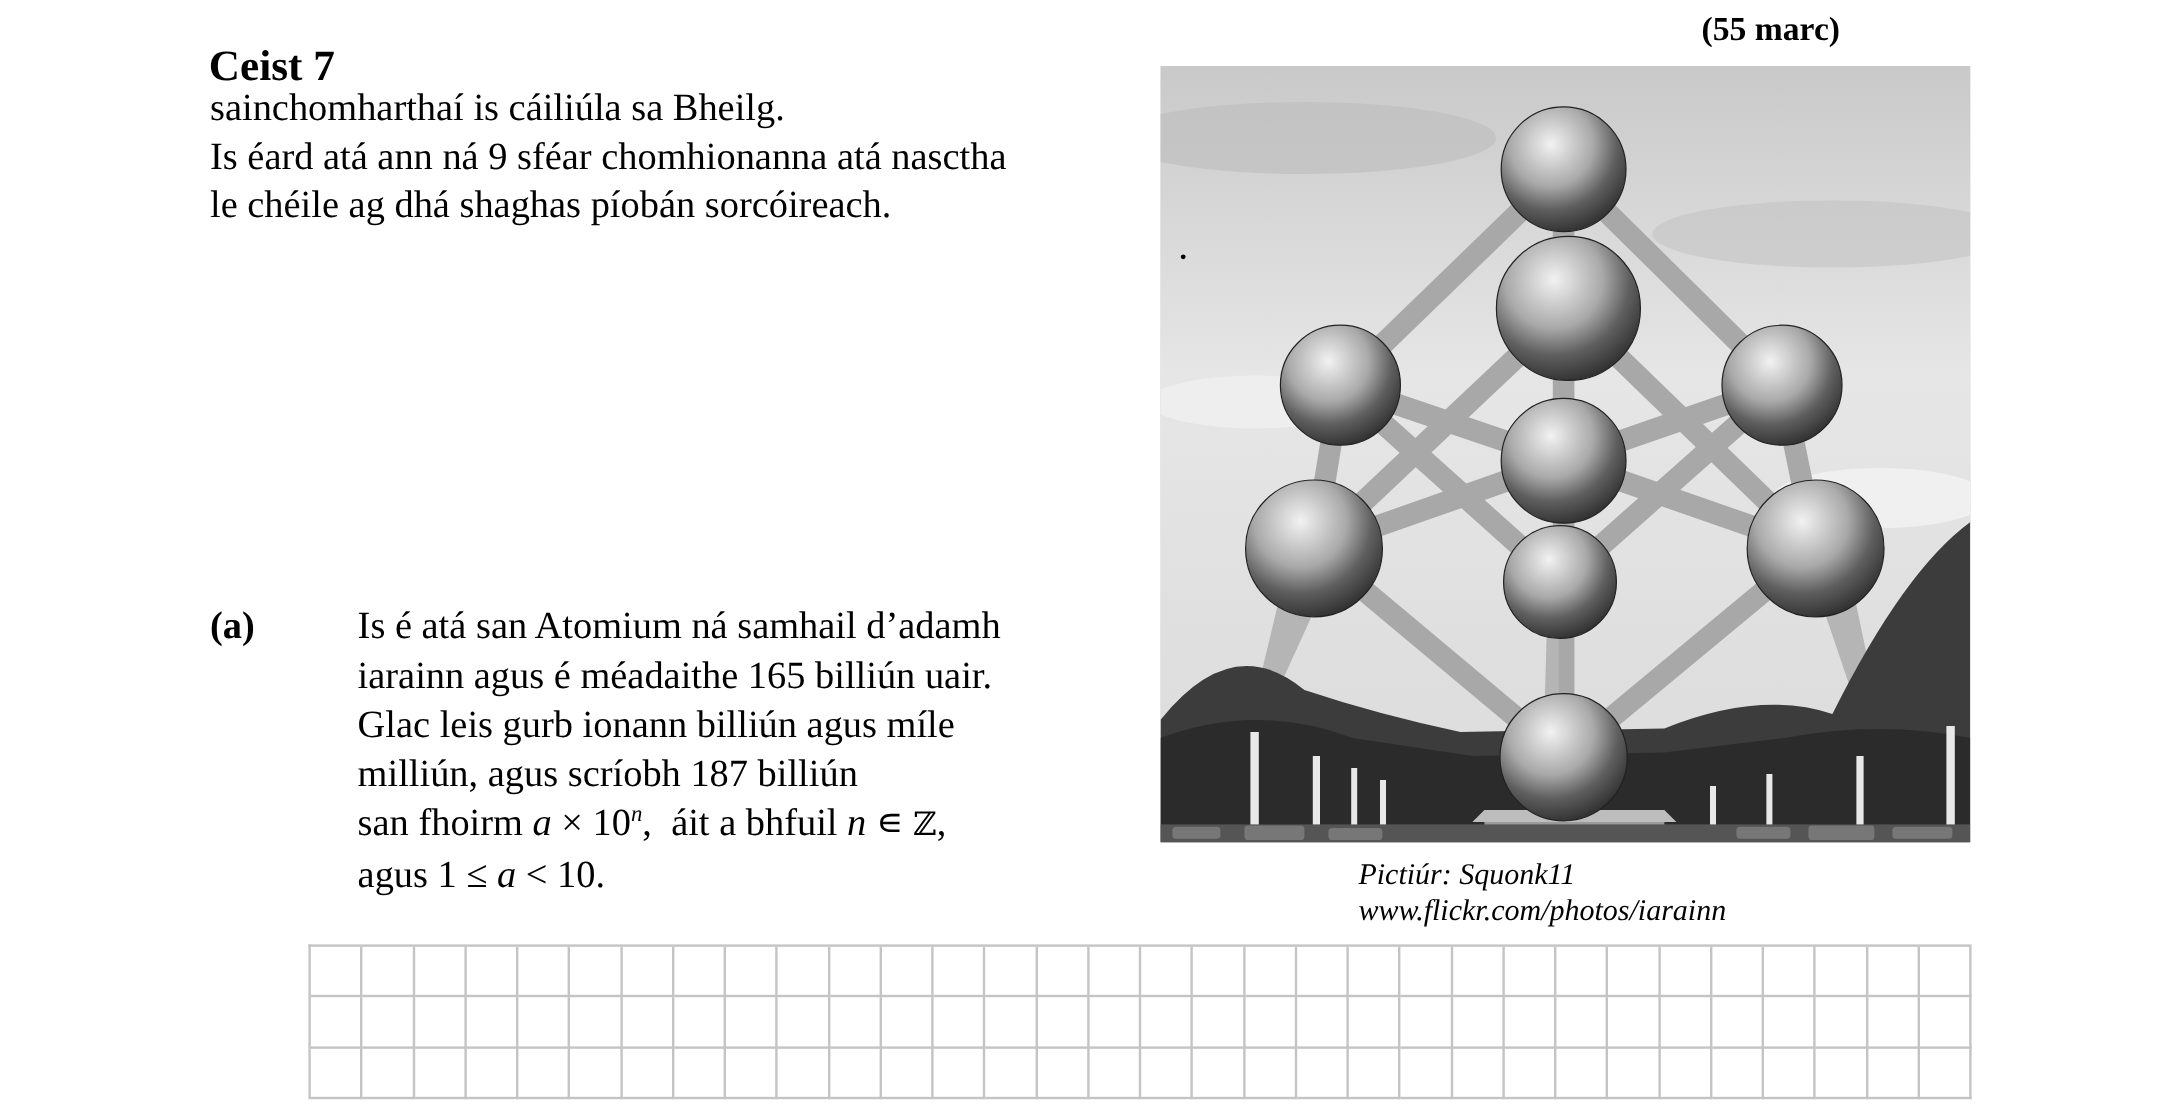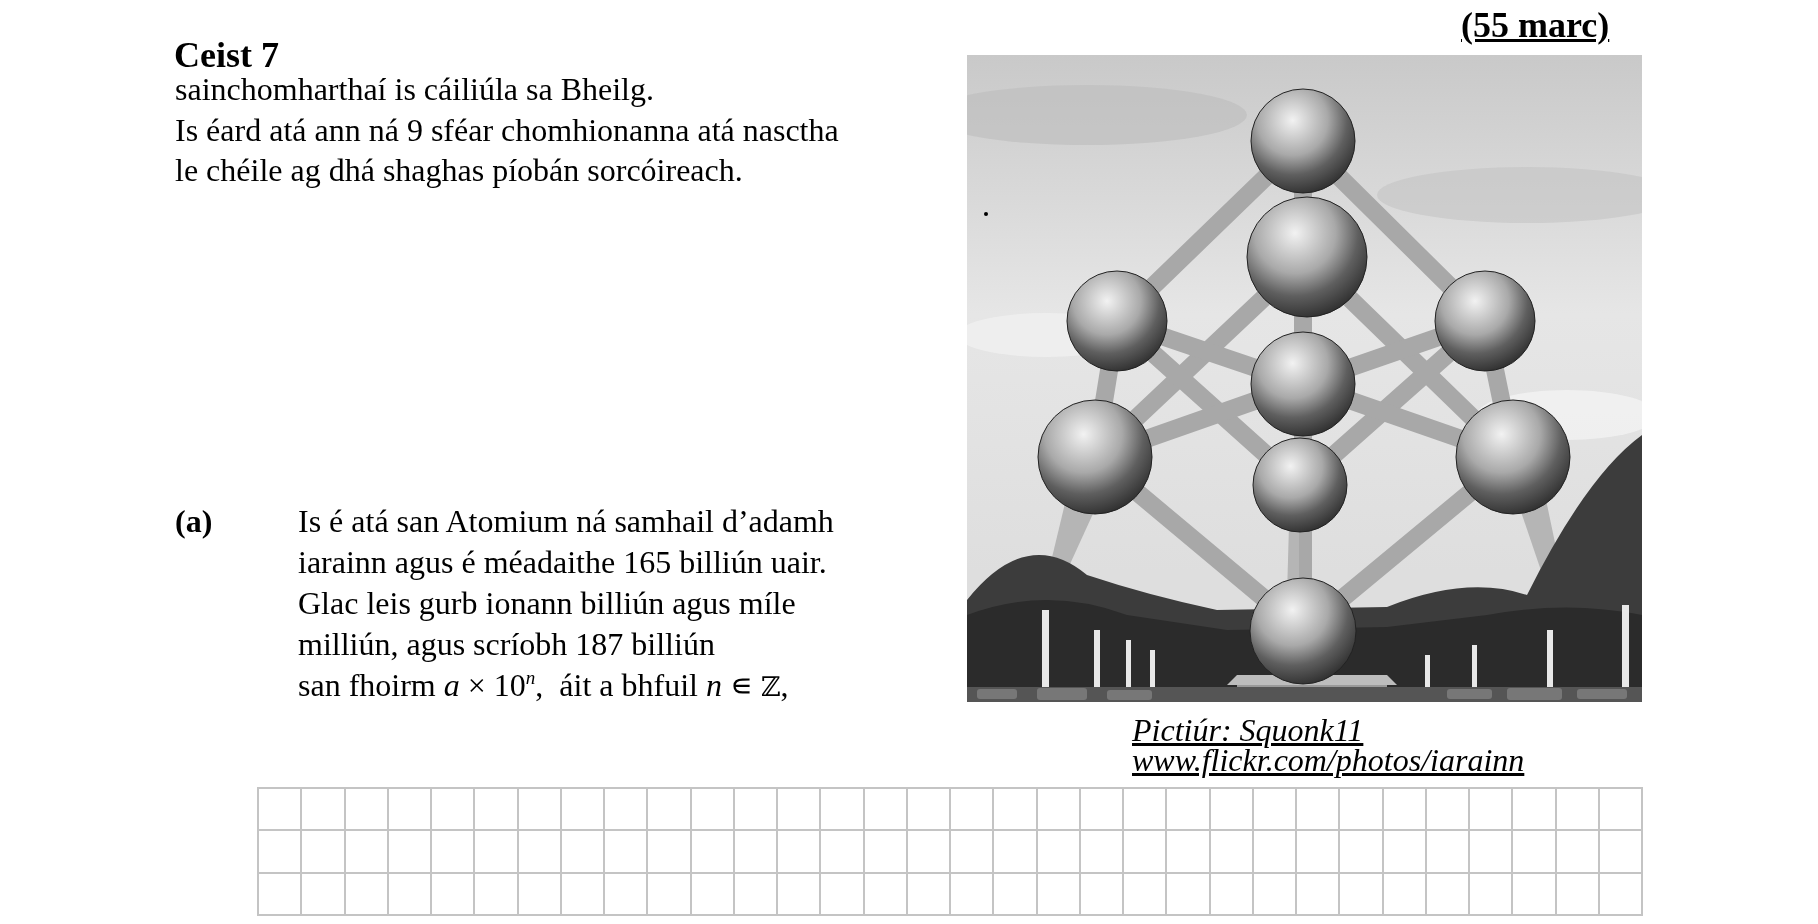--- a/index.html
+++ b/index.html
@@ -1,30 +1,30 @@
 <!DOCTYPE html>
 <html><head>
 <meta charset="utf-8">
 <style>
   html, body { margin: 0; padding: 0; background: #ffffff; }
   body { width: 1818px; height: 924px; position: relative; overflow: hidden;
          font-family: "Liberation Serif", "DejaVu Serif", serif; color: #000; }
   .abs { position: absolute; white-space: nowrap; }
   .q-title { left: 174px; top: 5px; font-size: 36px; font-weight: bold; line-height: 40px; margin-top: 30px; }
-  .q-marks { left: 1461px; top: 5px; font-size: 36px; font-weight: bold; line-height: 40px; text-decoration: underline; }
+  .q-marks { left: 1418px; top: 5px; font-size: 28px; font-weight: bold; line-height: 40px; }
   .intro { left: 175px; top: 69px; font-size: 32px; line-height: 40.5px; }
   .intro div { white-space: nowrap; }
   .part-label { left: 175px; top: 501px; font-size: 32px; font-weight: bold; line-height: 41px; }
   .part-text { left: 262px; top: 501px; font-size: 32px; line-height: 41px; margin-left: 36px; }
   .part-text div { white-space: nowrap; }
   .part-text i { font-style: italic; }
   .part-text sup { font-size: 19px; vertical-align: 12px; line-height: 0; font-style: italic; }
   .dbl { font-family: "DejaVu Serif", serif; font-size: 27px; }
   .photo { left: 967px; top: 55px; width: 675px; height: 647px; overflow: hidden; background: #d8d8d8; }
-  .caption { left: 1132px; top: 715px; font-size: 32px; font-style: italic; line-height: 30px; text-decoration: underline; }
+  .caption { left: 1132px; top: 715px; font-size: 25px; font-style: italic; line-height: 30px; }
   .grid { left: 257px; top: 787px; width: 1386px; height: 129px;
           border-top: 2px solid #c4c4c4; border-left: 2px solid #c4c4c4;
           display: grid; grid-template-columns: repeat(32, 1fr); grid-template-rows: repeat(3, 1fr);
           box-sizing: border-box; }
   .cell { border-right: 2px solid #c4c4c4; border-bottom: 2px solid #c4c4c4; box-sizing: border-box; }
 </style>
 </head>
 <body>
 
 <div class="abs q-title">Ceist 7</div>
@@ -36,20 +36,21 @@
   <div>le chéile ag dhá shaghas píobán sorcóireach.</div>
 </div>
 
 <div class="abs part-label">(a)</div>
 <div class="abs part-text">
   <div>Is é atá san Atomium ná samhail d’adamh</div>
   <div>iarainn agus é méadaithe 165 billiún uair.</div>
   <div>Glac leis gurb ionann billiún agus míle</div>
   <div>milliún, agus scríobh 187 billiún</div>
   <div><span>san fhoirm </span><i>a</i><span> × 10</span><sup>n</sup><span style="white-space:pre">,  áit a bhfuil </span><i>n</i><span> ∊ </span><span class="dbl">ℤ</span><span>,</span></div>
+  <div><span>agus 1 ≤ </span><i>a</i><span> &lt; 10.</span></div>
 </div>
 
 <div class="abs photo" role="img" aria-label="Black and white photograph of the Atomium in Brussels: nine reflective spheres connected by cylindrical tubes, with trees, lamp posts and parked cars in the foreground">
   <svg width="675" height="647" viewBox="0 0 675 647" xmlns="http://www.w3.org/2000/svg">
     <defs>
       <linearGradient id="sky" x1="0" y1="0" x2="0" y2="1">
         <stop offset="0" stop-color="#c9c9c9"></stop>
         <stop offset="0.4" stop-color="#e6e6e6"></stop>
         <stop offset="0.8" stop-color="#dedede"></stop>
       </linearGradient>

